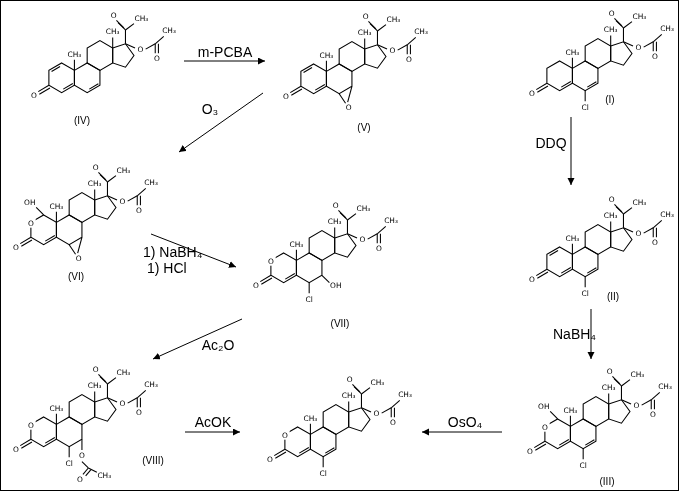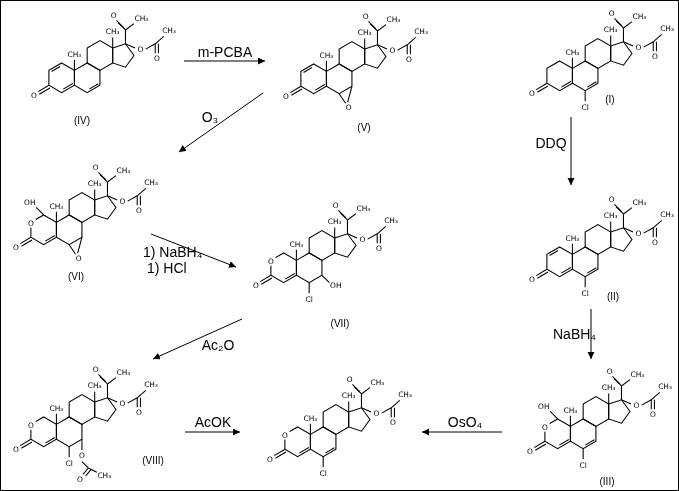--- a/index.html
+++ b/index.html
@@ -359,21 +359,21 @@
   <div class="clabel" style="left:56px;top:114px">(IV)</div>
   <div class="clabel" style="left:338px;top:121px">(V)</div>
   <div class="clabel" style="left:584px;top:93px">(I)</div>
   <div class="clabel" style="left:50px;top:270px">(VI)</div>
   <div class="clabel" style="left:587px;top:290px">(II)</div>
   <div class="clabel" style="left:314px;top:317px">(VII)</div>
   <div class="clabel" style="left:127px;top:454px">(VIII)</div>
   <div class="clabel" style="left:581px;top:475px">(III)</div>
 
   <div class="reagent" style="left:186px;top:43px;width:76px">m-PCBA</div>
-  <div class="reagent" style="left:196px;top:108px;width:26px">O₃</div>
+  <div class="reagent" style="left:196px;top:100px;width:26px">O₃</div>
   <div class="reagent" style="left:532px;top:134px;width:36px">DDQ</div>
   <div class="reagent two-line" style="left:142px;top:243px">1) NaBH₄</div>
   <div class="reagent two-line" style="left:146px;top:259px">1) HCl</div>
   <div class="reagent" style="left:552px;top:325px;width:40px">NaBH₄</div>
   <div class="reagent" style="left:194px;top:336px;width:46px">Ac₂O</div>
   <div class="reagent" style="left:186px;top:413px;width:52px">AcOK</div>
   <div class="reagent" style="left:434px;top:413px;width:60px">OsO₄</div>
 
 </div>
 

